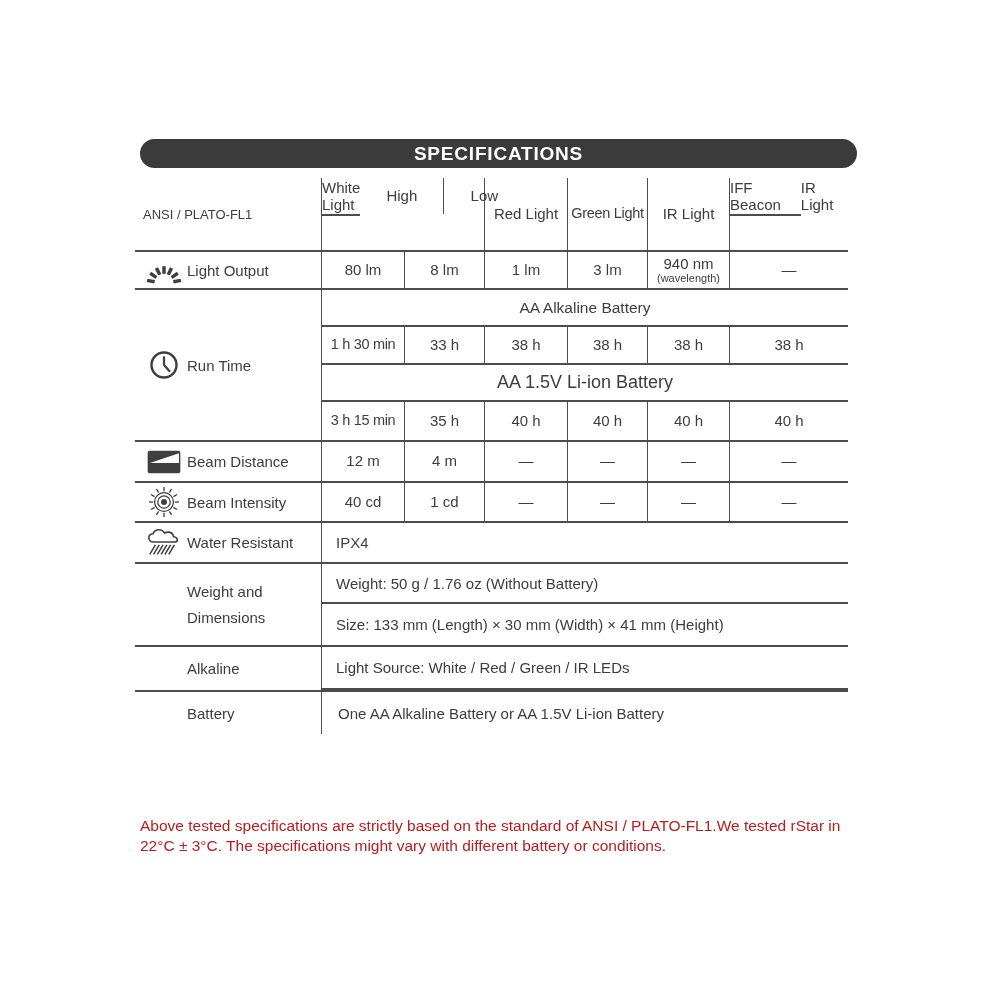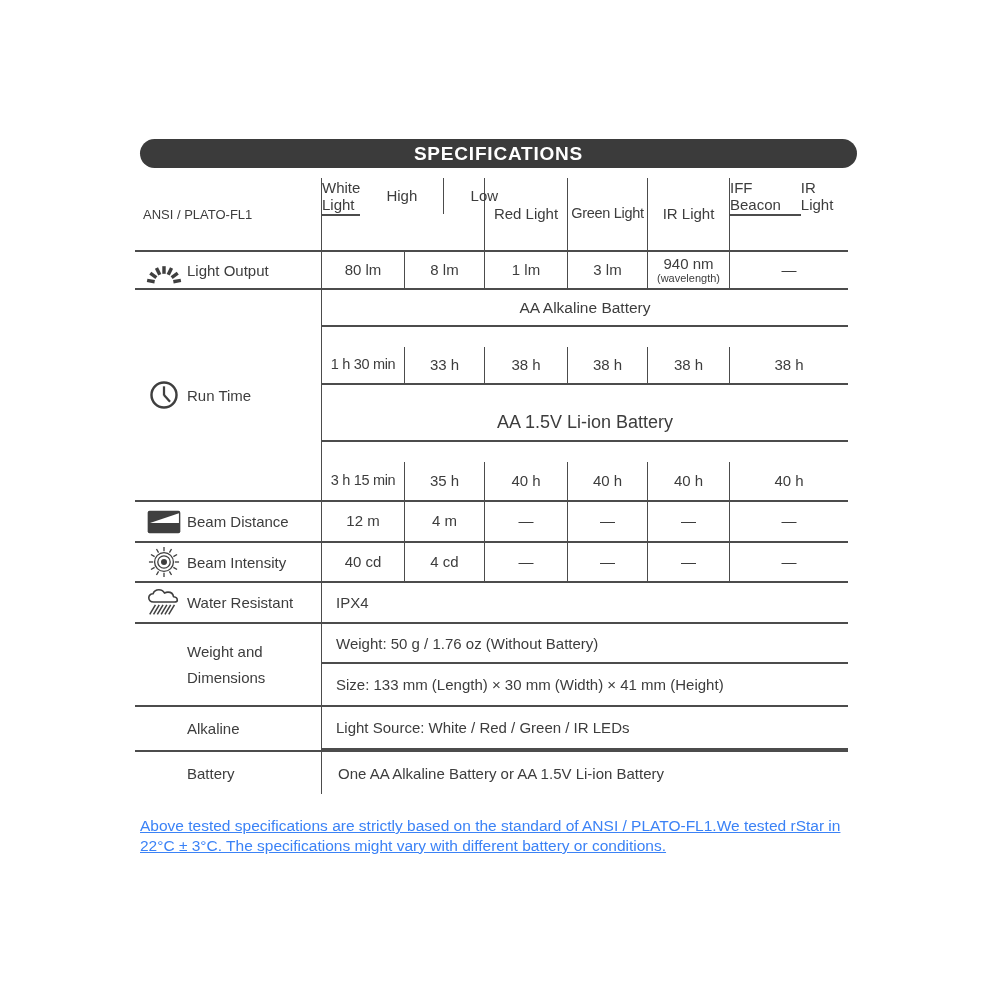--- a/index.html
+++ b/index.html
@@ -28,21 +28,21 @@
   .full-cell{display:flex;align-items:center;justify-content:center;}
   
   .block-label{display:flex;align-items:center;padding-left:6px;}
   .block-body{display:flex;flex-direction:column;flex:1;}
   .sub-row{display:flex;box-sizing:border-box;}
   .sub-line{border-bottom:2px solid #4c4c4c;}
   .merged-left{display:flex;align-items:center;padding-left:14px;}
   .tight{letter-spacing:-0.3px;font-size:14.5px;}
   .two-line{display:flex;flex-direction:column;justify-content:center;}
   .sub-small{font-size:11px;line-height:1.1;}
-  .footer{position:absolute;left:140px;top:816px;width:714px;font-size:15.5px;line-height:1.28;color:#3b82f6;text-decoration:underline;}
+  .footer{position:absolute;left:140px;top:816px;width:714px;font-size:15.5px;line-height:1.28;color:#b91c1c;}
   svg{display:block;}
   .ink{stroke:#3f3f3f;}
 </style>
 </head>
 <body>
 
 <div class="banner">
   <span>SPECIFICATIONS</span>
 </div>
 
@@ -100,21 +100,21 @@
     <div class="w-label vr block-label">
       <span class="icon-slot">
         <svg width="32" height="32" viewBox="0 0 34 34" fill="none">
           <circle class="ink" cx="17" cy="17" r="13.3" stroke-width="2.6"></circle>
           <line class="ink" x1="17" y1="17.5" x2="17" y2="7.8" stroke-width="2.4"></line>
           <line class="ink" x1="17" y1="17" x2="23.4" y2="24.2" stroke-width="2.4"></line>
         </svg>
       </span>
       <span class="label-text">Run Time</span>
     </div>
-    <div class="block-body" style="width:526px;gap:20px;">
+    <div class="block-body" style="width:526px;">
       <div class="sub-row sub-line" style="height:37px;">
         <div class="cell" style="width:100%;font-size:15.5px;">AA Alkaline Battery</div>
       </div>
       <div class="sub-row sub-line" style="height:38px;">
         <div class="cell w1 vr tight">1 h 30 min</div>
         <div class="cell w2 vr">33 h</div>
         <div class="cell w3 vr">38 h</div>
         <div class="cell w4 vr">38 h</div>
         <div class="cell w5 vr">38 h</div>
         <div class="cell w6">38 h</div>
@@ -170,21 +170,21 @@
             <line x1="28.5" y1="17" x2="33" y2="17" transform="rotate(240 17 17)"></line>
             <line x1="28.5" y1="17" x2="33" y2="17" transform="rotate(270 17 17)"></line>
             <line x1="28.5" y1="17" x2="33" y2="17" transform="rotate(300 17 17)"></line>
             <line x1="28.5" y1="17" x2="33" y2="17" transform="rotate(330 17 17)"></line>
           </g>
         </svg>
       </span>
       <span class="label-text">Beam Intensity</span>
     </div>
     <div class="cell w1 vr">40 cd</div>
-    <div class="cell w2 vr">4 cd</div>
+    <div class="cell w2 vr">1 cd</div>
     <div class="cell w3 vr">—</div>
     <div class="cell w4 vr">—</div>
     <div class="cell w5 vr">—</div>
     <div class="cell w6">—</div>
   </div>
 
 
   <div class="row" style="height:41px;">
     <div class="w-label vr label-cell">
       <span class="icon-slot">

